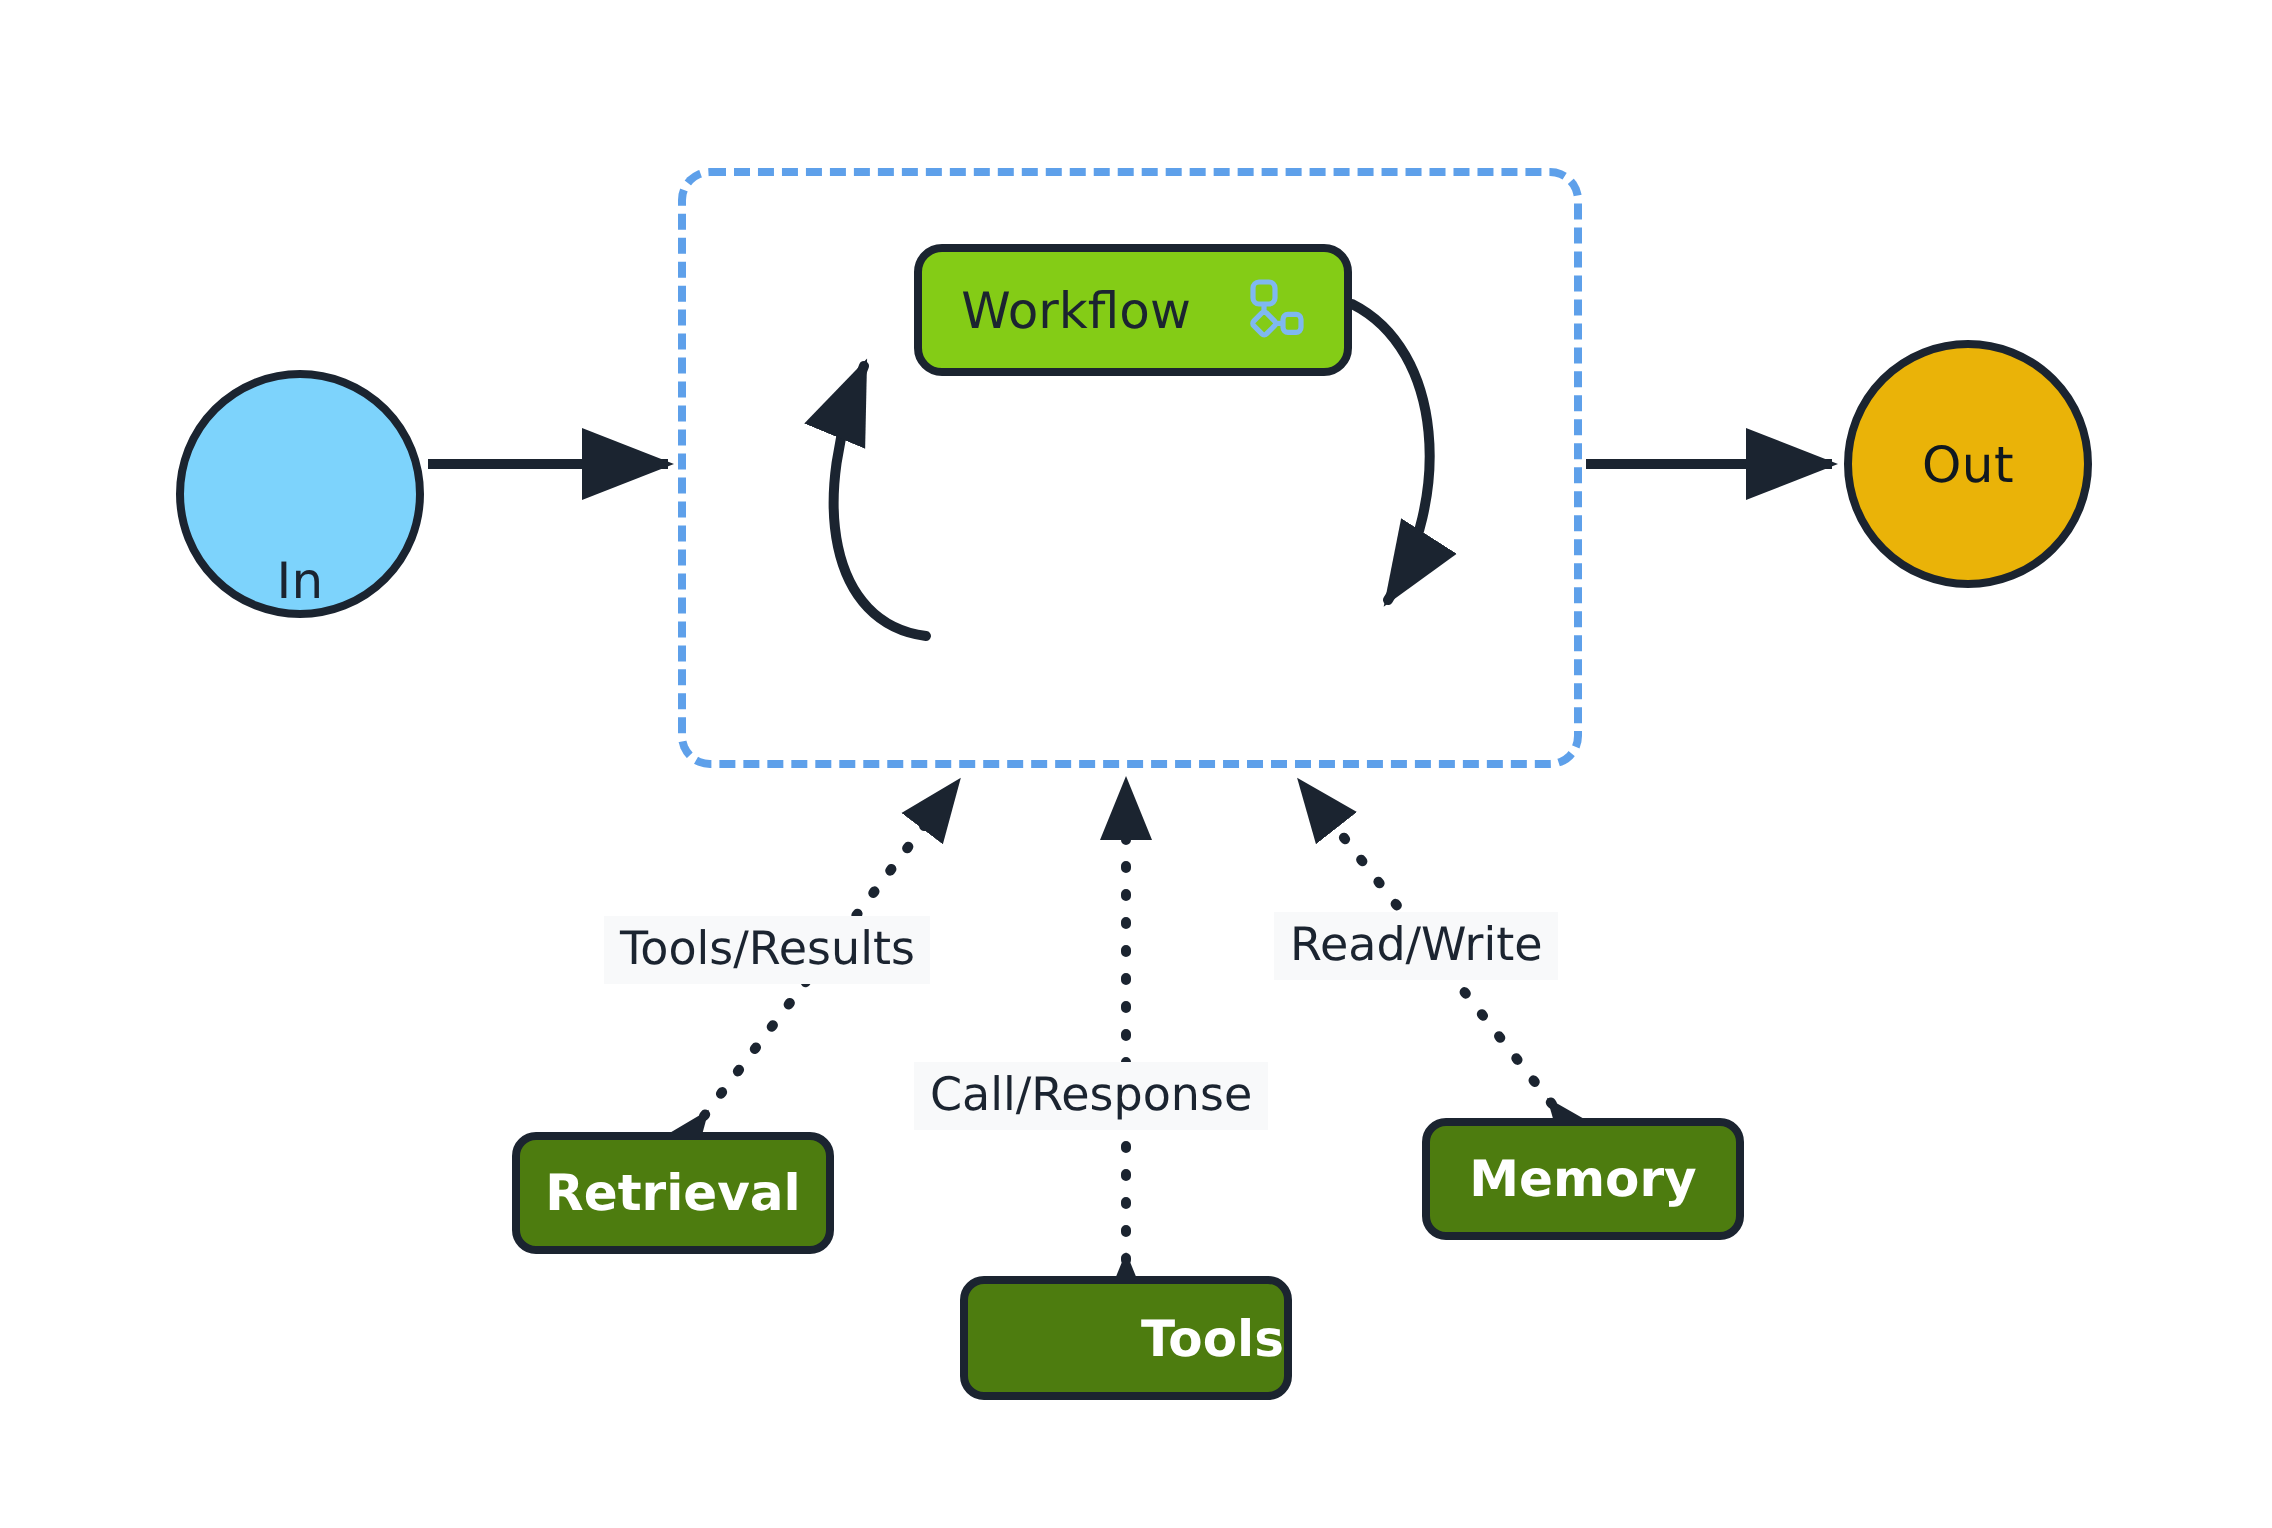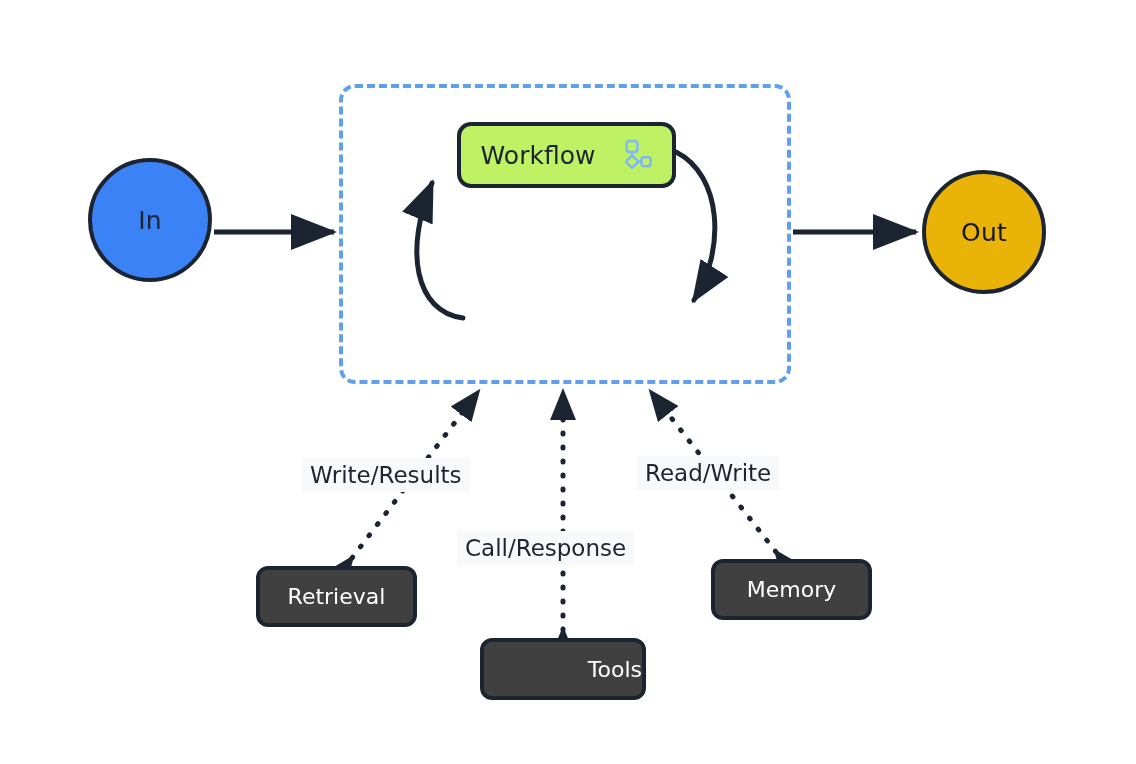--- a/index.html
+++ b/index.html
@@ -31,70 +31,72 @@
     border: 4px solid #1B2430;
     box-sizing: border-box;
     display: flex;
     align-items: center;
     justify-content: center;
     font-size: 25px;
     color: #1B2430;
     letter-spacing: 0.2px;
   }
   #node-in {
-    left: 88px;  top: 158px;
+    left: 88px;  top: 185px;
     width: 124px; height: 124px;
-    background: #3b82f6;
+    background: #7dd3fc;
+    align-items: flex-end;
   }
   #node-out {
     left: 922px; top: 170px;
     width: 124px; height: 124px;
     background: #eab308;
     color: #101820;
   }
   
   #agent-box {
     position: absolute;
     left: 339px; top: 84px;
     width: 452px; height: 300px;
     border: 4px dashed #5EA0EA;
     border-radius: 16px;
     box-sizing: border-box;
     background: transparent;
   }
   
   .inner-box {
     position: absolute;
-    background: #bef264;
+    background: #84cc16;
     border: 4px solid #1B2430;
     border-radius: 14px;
     box-sizing: border-box;
     display: flex;
     align-items: center;
     justify-content: center;
     gap: 23px;
     font-size: 25px;
     color: #1B2430;
   }
   #box-workflow { left: 457px; top: 122px; width: 219px; height: 66px; }
   #box-llm      { left: 457px; top: 278px; width: 219px; height: 66px; }
   .inner-box .label { line-height: 1; }
   .inner-box .icon { display: flex; align-items: center; }
   
   .resource-box {
     position: absolute;
-    background: #404040;
+    background: #4d7c0f;
     border: 4px solid #1B2430;
     border-radius: 12px;
     box-sizing: border-box;
     display: flex;
     align-items: center;
     justify-content: center;
     color: #ffffff;
-    font-size: 22px;
+    font-size: 25px;
+    font-weight: bold;
   }
   #box-retrieval { left: 256px; top: 566px; width: 161px; height: 61px; }
   #box-tools     { left: 480px; top: 638px; width: 166px; height: 62px; justify-content: flex-end; }
   #box-memory    { left: 711px; top: 559px; width: 161px; height: 61px; text-align: center; }
   
   .edge-label {
     position: absolute;
     background: #F8F9FA;
     color: #1B2430;
     font-size: 23px;
@@ -168,19 +170,19 @@
   </div>
 
   <div id="box-tools" class="resource-box">
     <span>Tools</span>
   </div>
 
   <div id="box-memory" class="resource-box">
     <span>Memory</span>
   </div>
 
-  <div id="label-query" class="edge-label">Write/Results</div>
+  <div id="label-query" class="edge-label">Tools/Results</div>
 
   <div id="label-rw" class="edge-label">Read/Write</div>
 
   <div id="label-call" class="edge-label">Call/Response</div>
 
 </div>
 
 </body></html>

